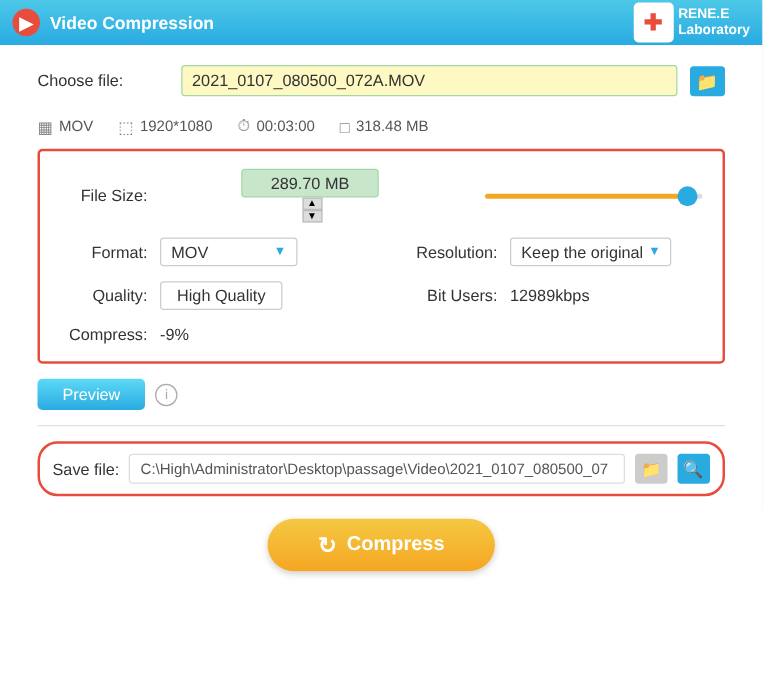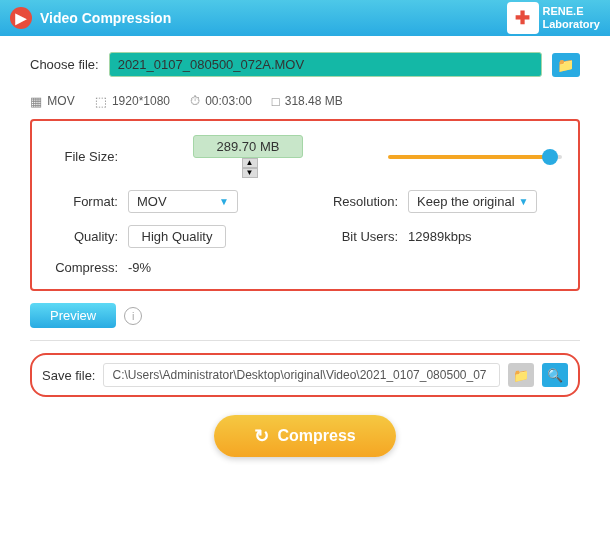--- a/index.html
+++ b/index.html
@@ -81,26 +81,27 @@
       margin-bottom: 8px;
       padding: 4px 0;
     }
     .label-text {
       font-size: 13px;
       color: #333;
       white-space: nowrap;
     }
     .file-input-box {
       flex: 1;
-      background: #14b8a6;
+      background: #fef9c3;
       border: 1px solid #a5d6a7;
       border-radius: 3px;
       padding: 4px 8px;
       font-size: 13px;
       color: #333;
+      margin-left: 36px;
     }
     .folder-icon-btn {
       width: 28px;
       height: 24px;
       background: #29abe2;
       border-radius: 3px;
       display: flex;
       align-items: center;
       justify-content: center;
       cursor: pointer;
@@ -488,21 +489,21 @@
     <div class="info-circle">
       <span>i</span>
     </div>
   </div>
 
   <div class="divider"></div>
 
   <div class="save-file-panel">
     <div class="save-file-row">
       <span class="label-text">Save file:</span>
-      <div class="save-file-input">C:\Users\Administrator\Desktop\original\Video\2021_0107_080500_07</div>
+      <div class="save-file-input">C:\High\Administrator\Desktop\passage\Video\2021_0107_080500_07</div>
       <div class="save-folder-btn">
         <span>📁</span>
       </div>
       <div class="save-search-btn">
         <span>🔍</span>
       </div>
     </div>
   </div>
 
   <div class="bottom-bar">

